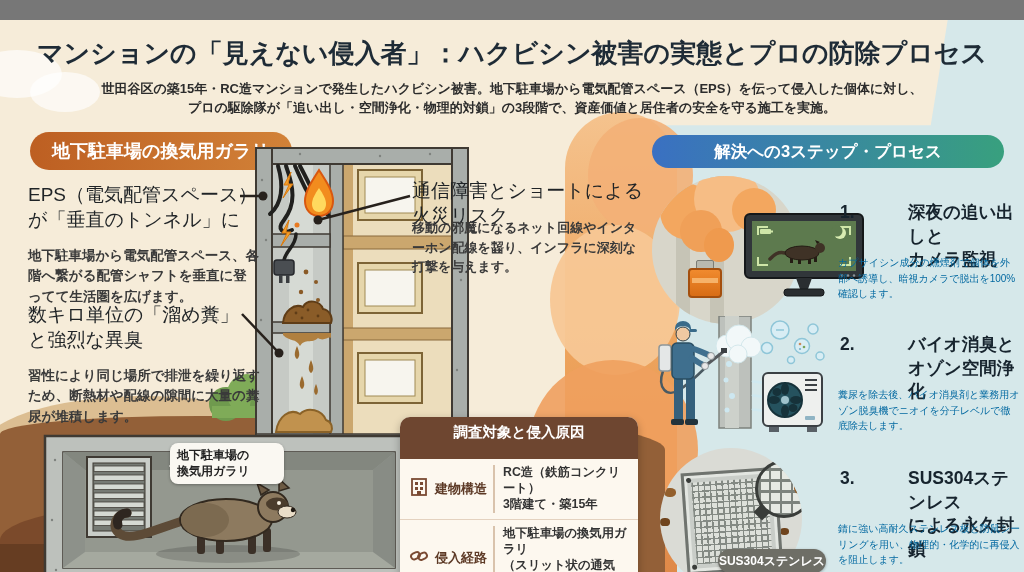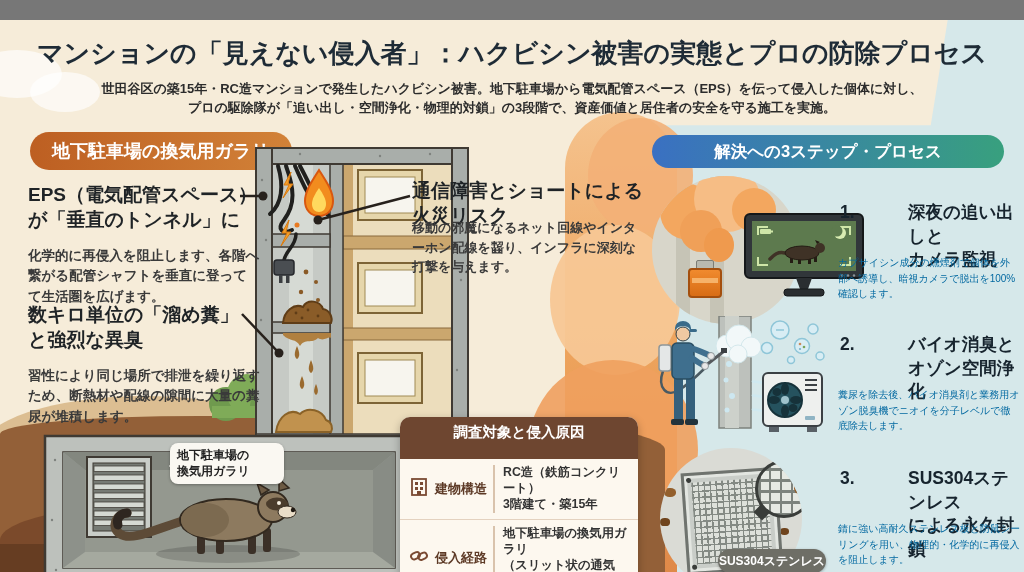--- a/index.html
+++ b/index.html
@@ -28,21 +28,21 @@
   .title{left:0;top:16px;width:1024px;text-align:center;font-size:26px;font-weight:bold;
          color:#1e2b36;letter-spacing:0;}
   .subtitle{left:0;width:1024px;text-align:center;font-size:13px;font-weight:bold;color:#2c2c2c;}
   
   .badge-left{left:30px;top:112px;padding:7px 22px;border-radius:24px;color:#fff;
       font-size:18px;font-weight:bold;background:linear-gradient(90deg,#bd5f22,#d28238);}
   .badge-right{left:652px;top:115px;width:352px;height:33px;line-height:33px;border-radius:17px;
       color:#fff;font-size:16.5px;font-weight:bold;text-align:center;
       background:linear-gradient(90deg,#3a70c2,#38a07e);}
   
-  .co-title{font-size:19px;font-weight:bold;color:#1f2326;line-height:1.32;white-space:pre-line;}
+  .co-title{font-size:19px;font-weight:normal;color:#1f2326;line-height:1.32;white-space:pre-line;}
   .co-body{font-size:13.5px;font-weight:bold;color:#3a3a3a;line-height:1.5;}
   
   .bubble{left:170px;top:423px;width:100px;background:#faf8f2;border-radius:8px;
           padding:5px 7px;font-size:12px;font-weight:bold;color:#222;line-height:1.3;
           white-space:pre-line;box-shadow:0 1px 3px rgba(0,0,0,.3);}
   .bubble:after{content:"";position:absolute;left:-8px;top:16px;border:7px solid transparent;
           border-right-color:#faf8f2;}
   
   .tcard{left:400px;top:397px;width:238px;background:#fdf8ef;border-radius:10px;
          box-shadow:0 3px 8px rgba(0,0,0,.28);}
@@ -257,21 +257,21 @@
       <line x1="318" y1="200" x2="410" y2="176"></line>
       <line x1="242" y1="294" x2="279" y2="333"></line>
     </g>
     <circle cx="263" cy="176" r="4.5" fill="#27211c"></circle>
     <circle cx="318" cy="200" r="4.5" fill="#27211c"></circle>
     <circle cx="279" cy="333" r="4.5" fill="#27211c"></circle>
   </svg>
 
   <div class="abs co-title" style="left:28px;top:162px;">EPS（電気配管スペース）
 が「垂直のトンネル」に</div>
-  <div class="abs co-body" style="left:28px;top:226px;width:232px;">化学的に再侵入を阻止します、各階へ繋がる配管シャフトを垂直に登ってて生活圏を広げます。</div>
+  <div class="abs co-body" style="left:28px;top:226px;width:232px;">地下駐車場から電気配管スペース、各階へ繋がる配管シャフトを垂直に登ってて生活圏を広げます。</div>
   <div class="abs co-title" style="left:28px;top:282px;">数キロ単位の「溜め糞」
 と強烈な異臭</div>
   <div class="abs co-body" style="left:28px;top:346px;width:238px;">習性により同じ場所で排泄を繰り返すため、断熱材や配線の隙間に大量の糞尿が堆積します。</div>
   <div class="abs co-title" style="left:412px;top:158px;">通信障害とショートによる
 火災リスク</div>
   <div class="abs co-body" style="left:412px;top:198px;width:225px;font-size:13px;">移動の邪魔になるネット回線やインターホン配線を齧り、インフラに深刻な打撃を与えます。</div>
 
   <div class="abs bubble">地下駐車場の
 換気用ガラリ</div>
 

